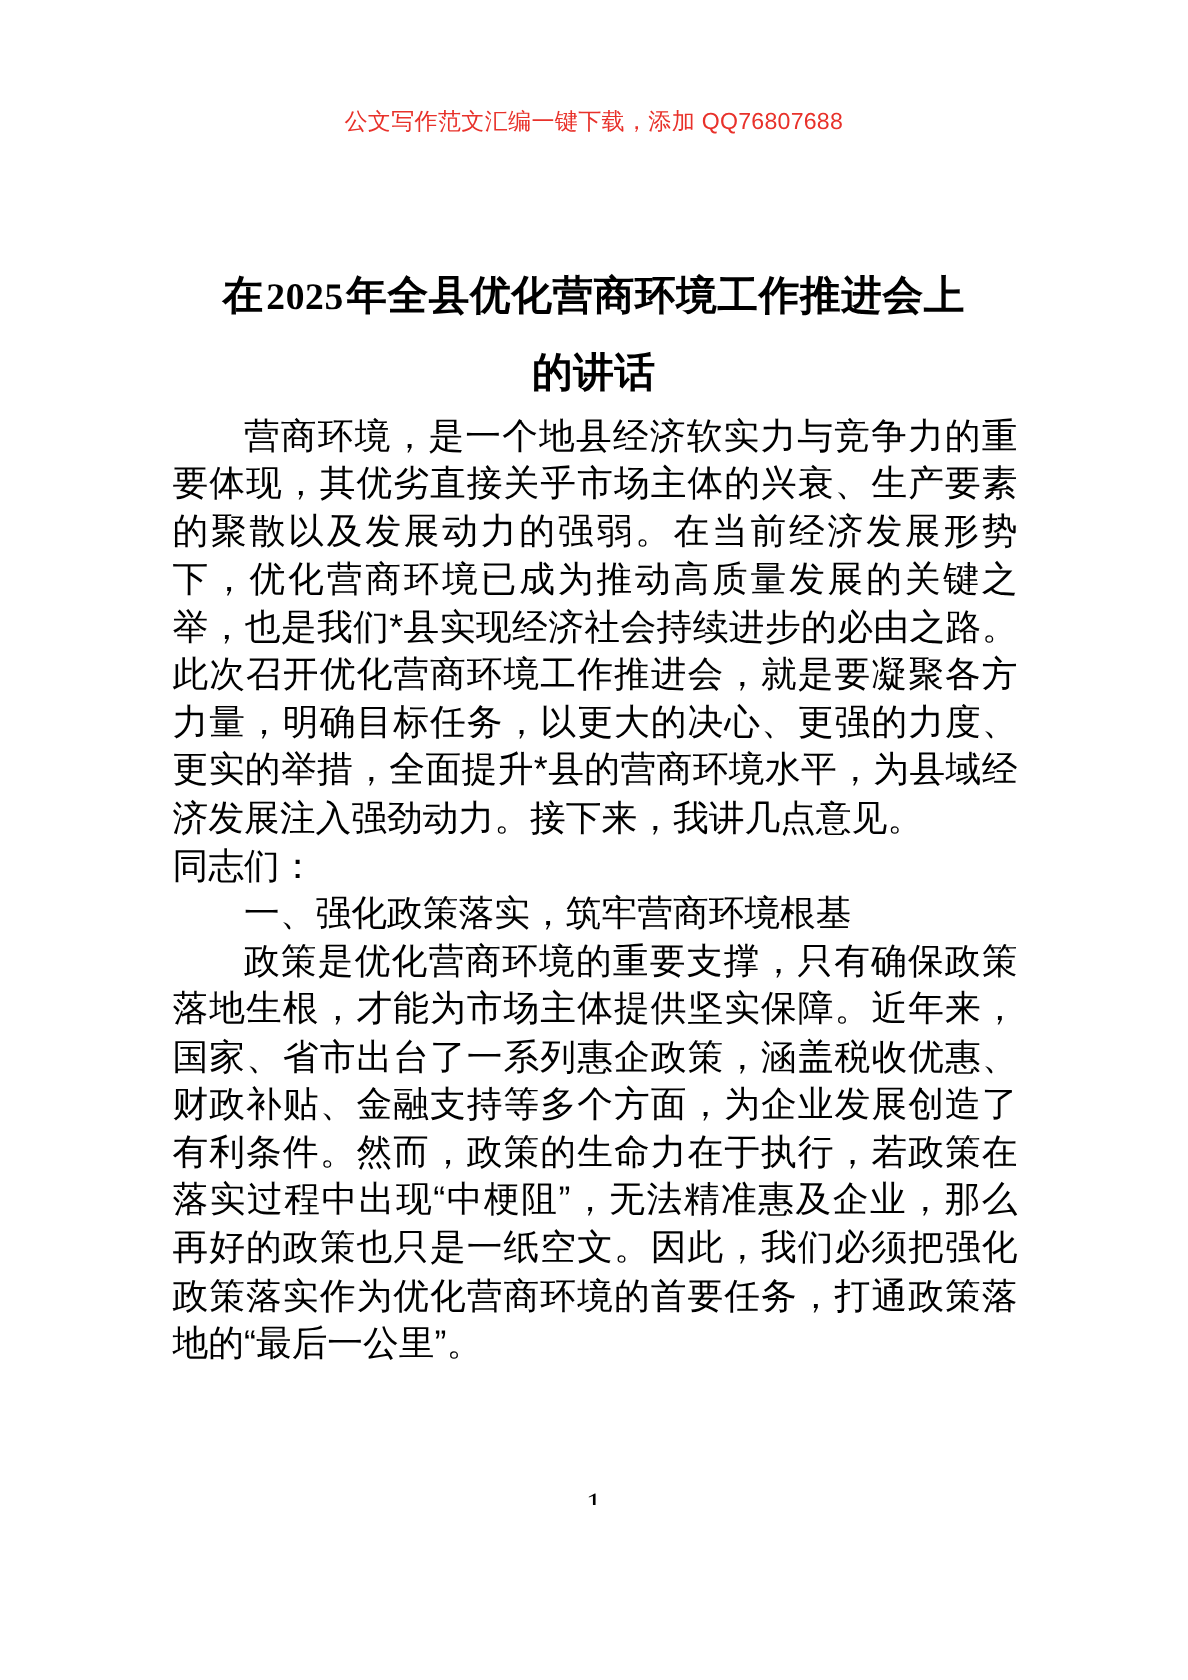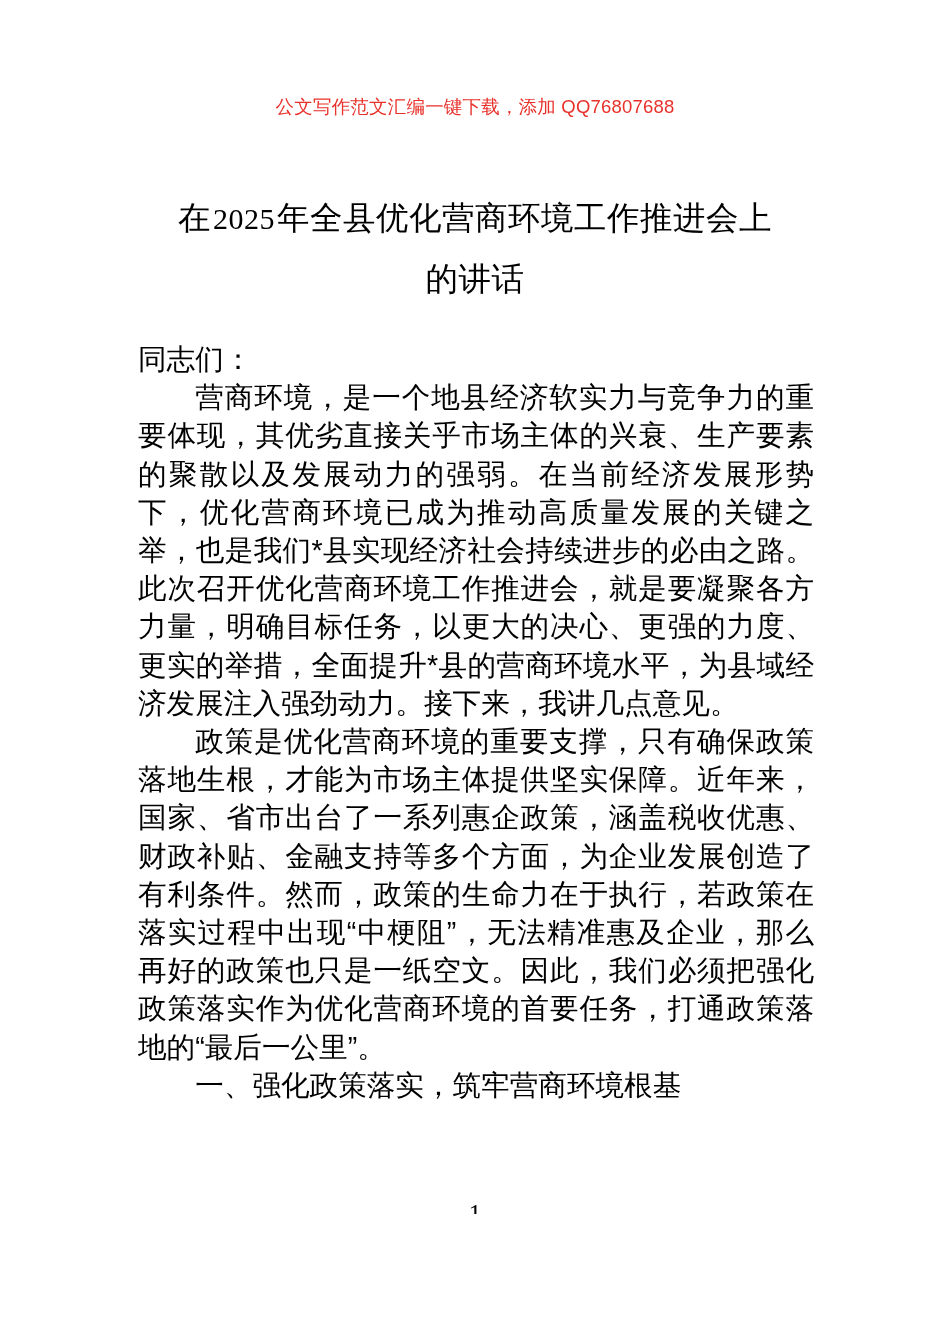--- a/index.html
+++ b/index.html
@@ -7,21 +7,21 @@
     margin: 0;
     padding: 0;
     background: #ffffff;
   }
 
   .page {
     position: relative;
     width: 950px;
     height: 1204px;
     background: #ffffff;
-    margin: 10px auto;
+    margin: 0 auto;
     overflow: hidden;
     font-family: "Liberation Sans", "DejaVu Sans", sans-serif;
     color: #000000;
     -webkit-font-smoothing: antialiased;
   }
 
   
   .promo-header {
     position: absolute;
     top: 84px;
@@ -31,27 +31,27 @@
     font-size: 18.5px;
     line-height: 26px;
     letter-spacing: 0.2px;
     color: #e8312a;
     white-space: nowrap;
   }
 
   
   .doc-title {
     position: absolute;
-    top: 156px;
+    top: 184px;
     left: 118px;
     width: 714px;
     text-align: center;
     font-size: 32.5px;
     line-height: 60px;
-    font-weight: 400;
+    font-weight: 700;
     letter-spacing: 0.5px;
   }
   .doc-title .tnum {
     font-family: "Liberation Serif", "DejaVu Serif", serif;
     font-size: 30px;
     letter-spacing: 0.5px;
     padding: 0 2px;
   }
 
   
@@ -96,21 +96,21 @@
 <div class="page">
 
   <div class="promo-header">公文写作范文汇编一键下载，添加 QQ76807688</div>
 
   <h1 class="doc-title">
     <span>在</span><span class="tnum">2025</span><span>年全县优化营商环境工作推进会上</span><br>
     <span>的讲话</span>
   </h1>
 
   <div class="body-block">
+    <p class="para indent">营商环境，是一个地县经济软实力与竞争力的重要体现，其优劣直接关乎市场主体的兴衰、生产要素的聚散以及发展动力的强弱。在当前经济发展形势下，优化营商环境已成为推动高质量发展的关键之举，也是我们*县实现经济社会持续进步的必由之路。此次召开优化营商环境工作推进会，就是要凝聚各方力量，明确目标任务，以更大的决心、更强的力度、更实的举措，全面提升*县的营商环境水平，为县域经济发展注入强劲动力。接下来，我讲几点意见。</p>
     <p class="para">同志们：</p>
-    <p class="para indent">营商环境，是一个地县经济软实力与竞争力的重要体现，其优劣直接关乎市场主体的兴衰、生产要素的聚散以及发展动力的强弱。在当前经济发展形势下，优化营商环境已成为推动高质量发展的关键之举，也是我们*县实现经济社会持续进步的必由之路。此次召开优化营商环境工作推进会，就是要凝聚各方力量，明确目标任务，以更大的决心、更强的力度、更实的举措，全面提升*县的营商环境水平，为县域经济发展注入强劲动力。接下来，我讲几点意见。</p>
+    <p class="para indent">一、强化政策落实，筑牢营商环境根基</p>
     <p class="para indent">政策是优化营商环境的重要支撑，只有确保政策落地生根，才能为市场主体提供坚实保障。近年来，国家、省市出台了一系列惠企政策，涵盖税收优惠、财政补贴、金融支持等多个方面，为企业发展创造了有利条件。然而，政策的生命力在于执行，若政策在落实过程中出现“中梗阻”，无法精准惠及企业，那么再好的政策也只是一纸空文。因此，我们必须把强化政策落实作为优化营商环境的首要任务，打通政策落地的“最后一公里”。</p>
-    <p class="para indent">一、强化政策落实，筑牢营商环境根基</p>
   </div>
 
   <div class="page-number">1</div>
 
 </div>
 
 </body></html>

